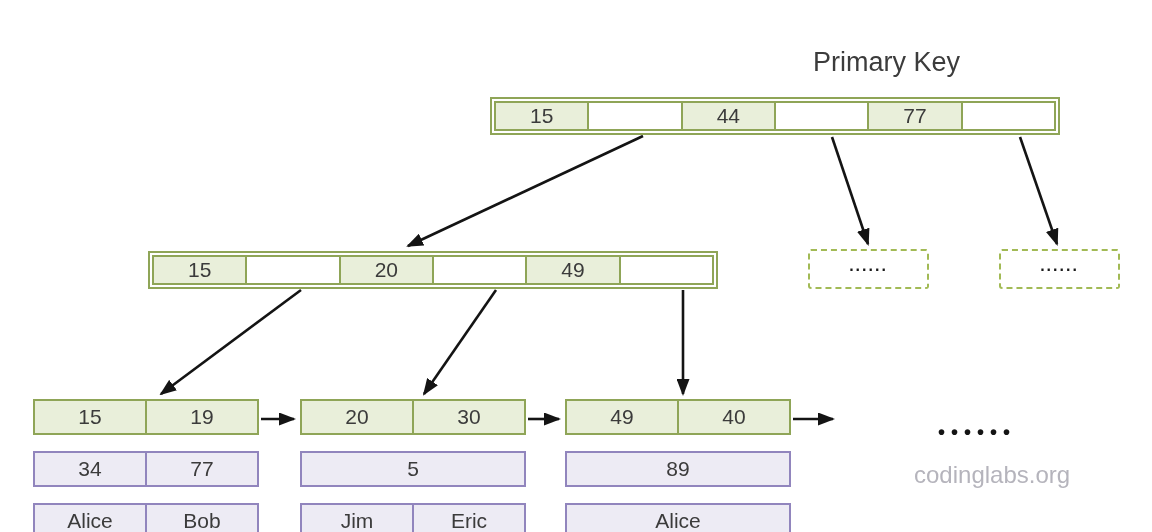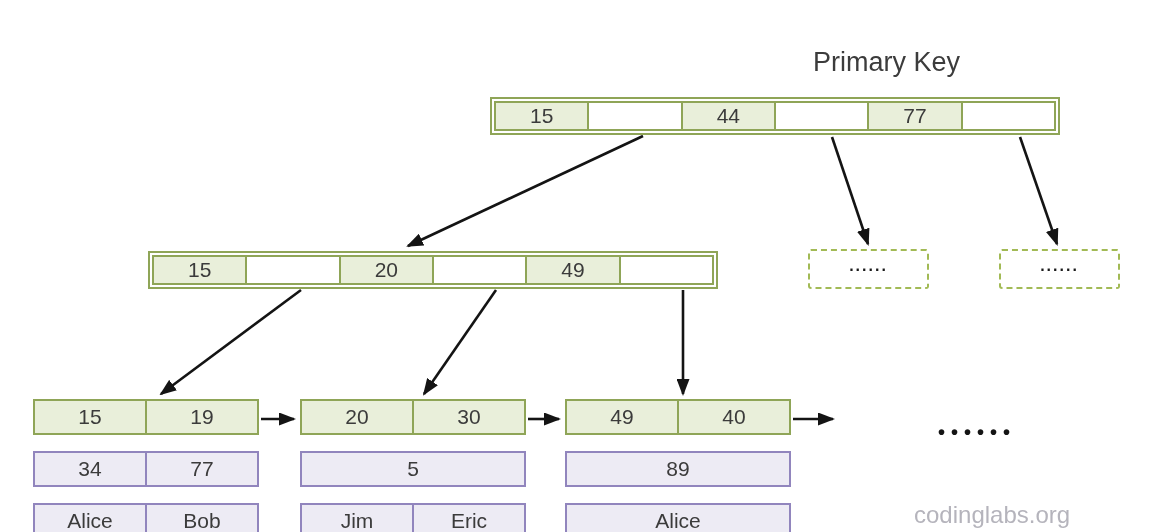--- a/index.html
+++ b/index.html
@@ -48,21 +48,21 @@
   }
   .lcell:first-child { margin-left:0; }
   .lrow.green  .lcell { border-color:#8fa557; background:#e9efda; }
   .lrow.purple .lcell { border-color:#9185bd; background:#edebf4; }
 
   .big-dots {
     position:absolute; left:938px; top:421px;
     font-size:20px; font-weight:bold; letter-spacing:6px; color:#141414;
   }
   .watermark {
-    position:absolute; left:914px; top:501px;
+    position:absolute; left:914px; top:461px;
     font-size:24px; color:#b5b4bc;
   }
 </style>
 </head>
 <body>
 
 <div class="canvas">
 
   <div class="title">Primary Key</div>
 

